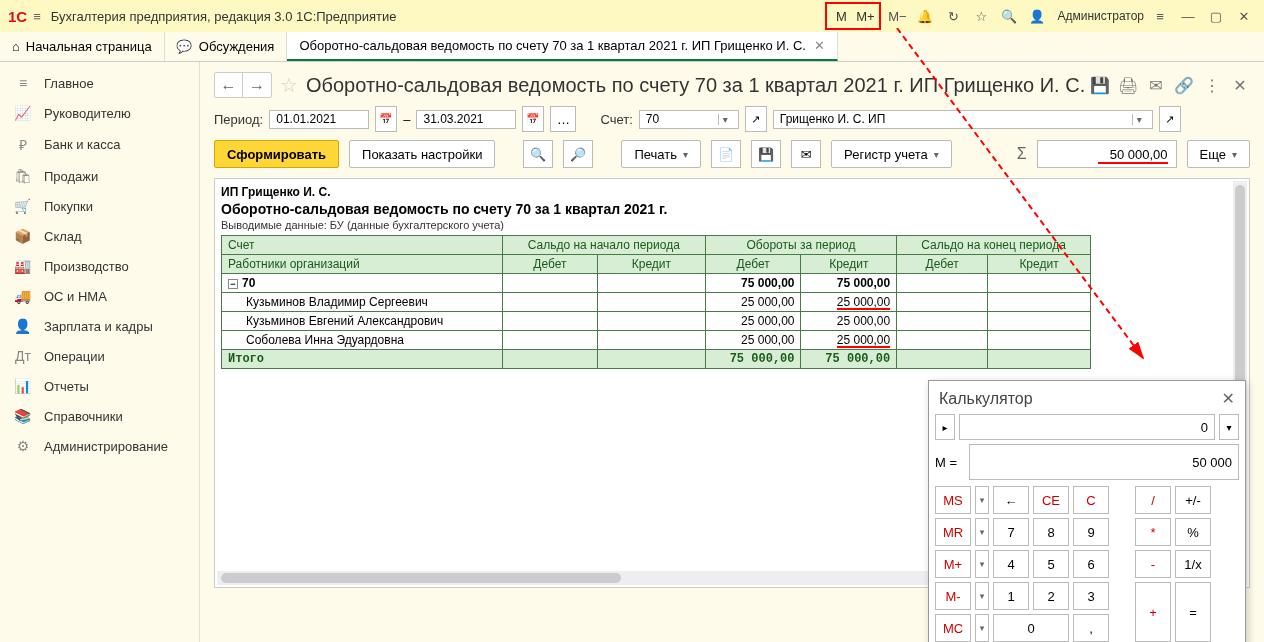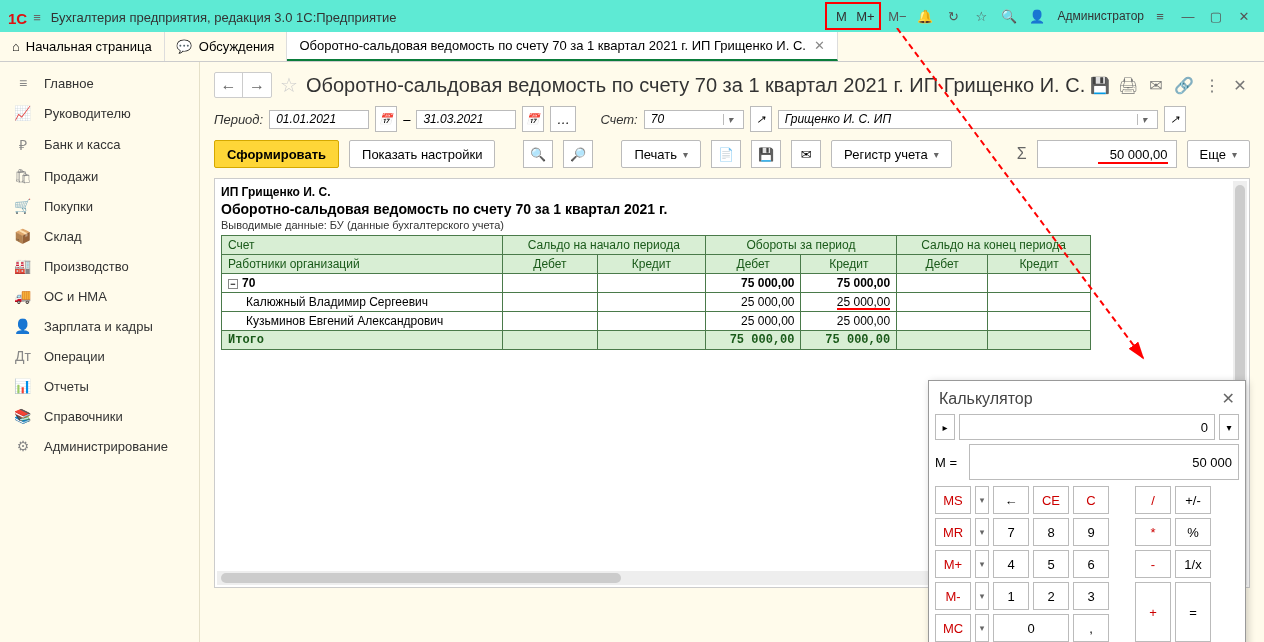--- a/index.html
+++ b/index.html
@@ -1,19 +1,19 @@
 <!DOCTYPE html>
 <html><head>
 <meta charset="utf-8">
 <style>
 * { box-sizing: border-box; margin: 0; padding: 0; font-family: Arial, sans-serif; }
 body { width: 1264px; height: 642px; background: #fff; overflow: hidden; position: relative; }
 
 
-.topbar { height: 32px; background: #5eead4; display: flex; padding: 10px 8px; font-size: 13px; }
+.topbar { height: 32px; background: #fef9c3; display: flex; align-items: center; padding: 16px 8px; font-size: 13px; }
 .topbar .logo { font-weight: bold; color: #d11; font-size: 15px; margin-right: 6px; }
 .topbar .menu-icon { cursor: pointer; margin-right: 10px; color: #666; }
 .topbar .title { flex: 1; color: #333; }
 .topbar .right-icons { display: flex; gap: 4px; align-items: center; }
 .topbar .ticon { width: 24px; height: 24px; display: inline-flex; align-items: center; justify-content: center; cursor: pointer; color: #555; font-size: 13px; }
 .topbar .m-highlight { border: 2px solid red; padding: 0 2px; display: inline-flex; height: 28px; align-items: center; }
 .topbar .m-highlight .ticon { color: #333; }
 .topbar .admin-text { font-size: 12px; color: #333; margin-left: 4px; }
 
 
@@ -36,21 +36,21 @@
 .report-head { display: flex; align-items: center; margin-bottom: 8px; }
 .nav-arrows { display: inline-flex; border: 1px solid #ccc; background: #fff; border-radius: 2px; margin-right: 8px; height: 26px; }
 .nav-arrows .arr { width: 28px; display: flex; align-items: center; justify-content: center; cursor: pointer; color: #666; }
 .nav-arrows .arr:first-child { border-right: 1px solid #ccc; }
 .star { color: #ccc; font-size: 20px; margin-right: 8px; cursor: pointer; }
 .report-title { font-size: 20px; color: #333; flex: 1; white-space: nowrap; overflow: hidden; }
 .head-icons { display: flex; gap: 8px; color: #777; }
 .head-icons .hi { cursor: pointer; width: 20px; text-align: center; }
 
 
-.param-row { display: flex; align-items: center; gap: 6px; margin-bottom: 8px; font-size: 13px; font-style: italic; }
+.param-row { display: flex; align-items: center; gap: 6px; margin-bottom: 8px; font-size: 13px; }
 .lbl { color: #333; }
 .input-box { border: 1px solid #bbb; background: #fff; height: 19px; display: inline-flex; align-items: center; padding: 0 6px; font-size: 12px; }
 .input-box.date { width: 100px; position: relative; }
 .cal-btn { border: 1px solid #bbb; background: #fff; width: 22px; height: 26px; display: inline-flex; align-items: center; justify-content: center; cursor: pointer; font-size: 11px; }
 .dots-btn { border: 1px solid #bbb; background: #fff; width: 26px; height: 26px; cursor: pointer; display: inline-flex; align-items: center; justify-content: center; }
 .account-input { width: 100px; }
 .org-input { width: 380px; }
 .drop-arrow { border-left: 1px solid #bbb; padding: 0 4px; cursor: pointer; color: #666; font-size: 10px; }
 
 .action-row { display: flex; align-items: center; gap: 10px; margin-bottom: 10px; font-size: 13px; }
@@ -310,34 +310,43 @@
               <tr class="acct-row">
                 <td><span class="tree-toggle">−</span><span>70</span></td>
                 <td class="num"></td>
                   <td class="num"></td>
                 <td class="num">75 000,00</td>
                 <td class="num">75 000,00</td>
                 <td class="num"></td>
                   <td class="num"></td>
               </tr>
               <tr>
-                <td style="padding-left:24px;">Калюжный Владимир Сергеевич</td>
+                <td style="padding-left:24px;">Кузьминов Владимир Сергеевич</td>
                 <td class="num"></td>
                   <td class="num"></td>
                 <td class="num">25 000,00</td>
                 <td class="num"><span class="red-under">25 000,00</span></td>
                 <td class="num"></td>
                   <td class="num"></td>
               </tr>
               <tr>
                 <td style="padding-left:24px;">Кузьминов Евгений Александрович</td>
                 <td class="num"></td>
                   <td class="num"></td>
                 <td class="num">25 000,00</td>
                 <td class="num">25 000,00</td>
+                <td class="num"></td>
+                  <td class="num"></td>
+              </tr>
+              <tr>
+                <td style="padding-left:24px;">Соболева Инна Эдуардовна</td>
+                <td class="num"></td>
+                  <td class="num"></td>
+                <td class="num">25 000,00</td>
+                <td class="num"><span class="red-under">25 000,00</span></td>
                 <td class="num"></td>
                   <td class="num"></td>
               </tr>
               <tr class="total-row">
                 <td>Итого</td>
                 <td class="num"></td>
                   <td class="num"></td>
                 <td class="num">75 000,00</td>
                 <td class="num">75 000,00</td>
                 <td class="num"></td>

